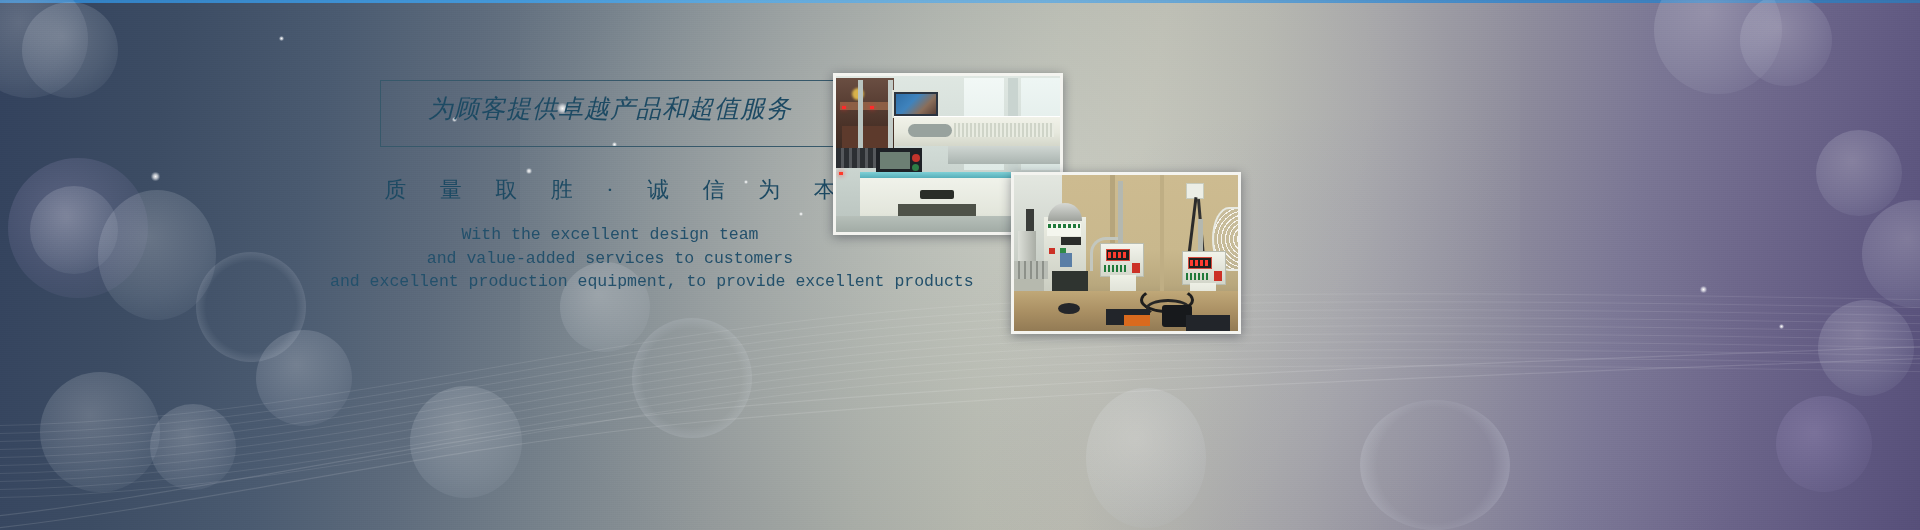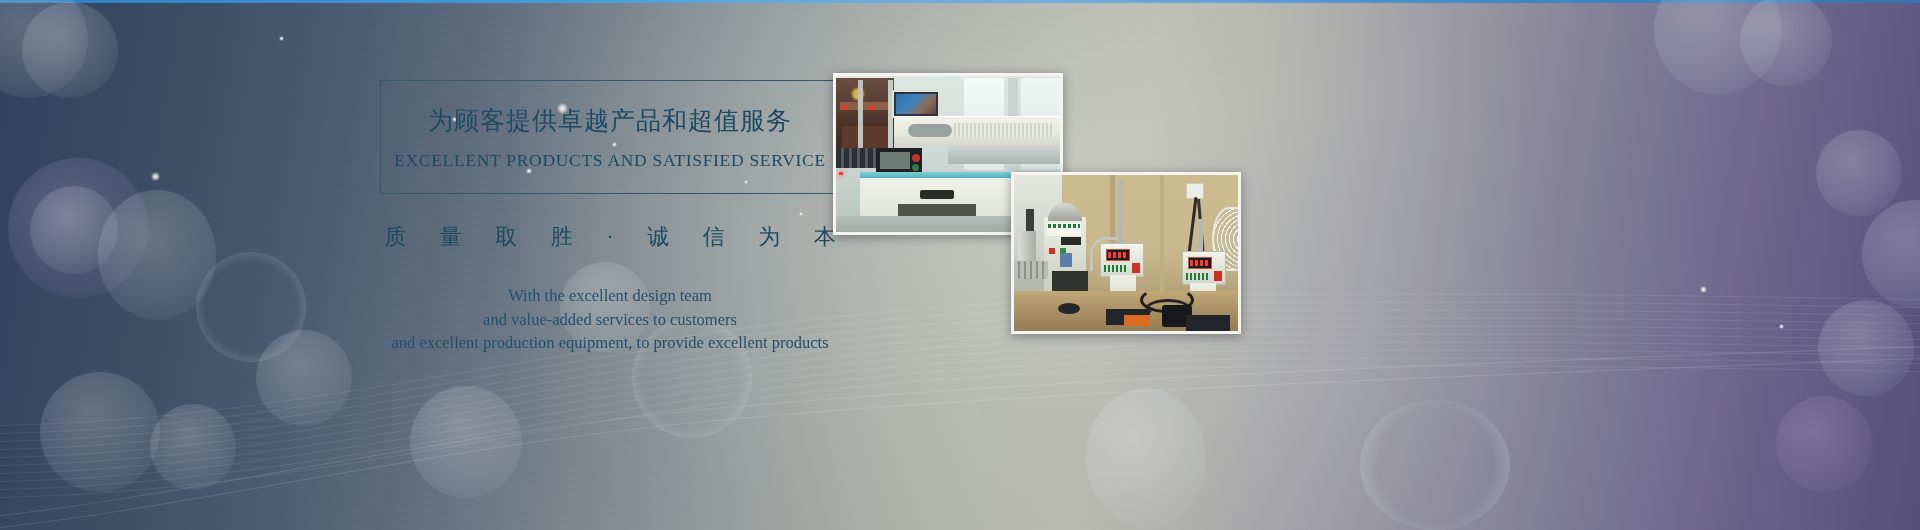--- a/index.html
+++ b/index.html
@@ -135,23 +135,24 @@
   
   .copy-block {
     position: absolute;
     left: 330px; top: 80px;
     width: 560px;
     text-align: center;
   }
 
   .headline-box {
     border: 1px solid #36586a;
-    padding: 24px 10px 22px;
+    padding: 12px 10px 22px;
     width: 460px;
     margin: 0 auto;
+    font-style: italic;
   }
 
   .headline-cn {
     font-family: "Liberation Sans", "DejaVu Sans", sans-serif;
     font-size: 25px;
     font-weight: 400;
     letter-spacing: 1px;
     color: #1d4a63;
     line-height: 1.25;
     white-space: nowrap;
@@ -170,22 +171,22 @@
     font-family: Liberation Serif, serif;
     font-size: 22px;
     color: #1d4a63;
     letter-spacing: 14px;
     text-indent: 14px;
     margin-top: 28px;
     white-space: nowrap;
   }
 
   .blurb {
-    margin-top: 32px;
-    font-family: Liberation Serif, serif;
+    margin-top: 18px;
+    font-family: Liberation Mono, monospace;
     font-size: 16.5px;
     line-height: 23.5px;
     color: #23506b;
   }
   .blurb div { white-space: nowrap; }
 
   
   .photo {
     position: absolute;
     overflow: hidden;
@@ -368,21 +369,20 @@
       <path d="M-20,288 C200,264 430,206 700,180 C980,154 1320,138 1940,116"></path>
     </g>
   </svg>
 
   <div class="grain"></div>
 
   <div class="copy-block">
 
     <div class="headline-box">
       <div class="headline-cn">为顾客提供卓越产品和超值服务</div>
-      <div class="headline-en">EXCELLENT PRODUCTS AND SATISFIED SERVICE</div>
     </div>
 
     <div class="slogan-cn">质 量 取 胜 · 诚 信 为 本</div>
 
     <div class="blurb">
       <div>With the excellent design team</div>
       <div>and value-added services to customers</div>
       <div>and excellent production equipment, to provide excellent products</div>
     </div>
   </div>

